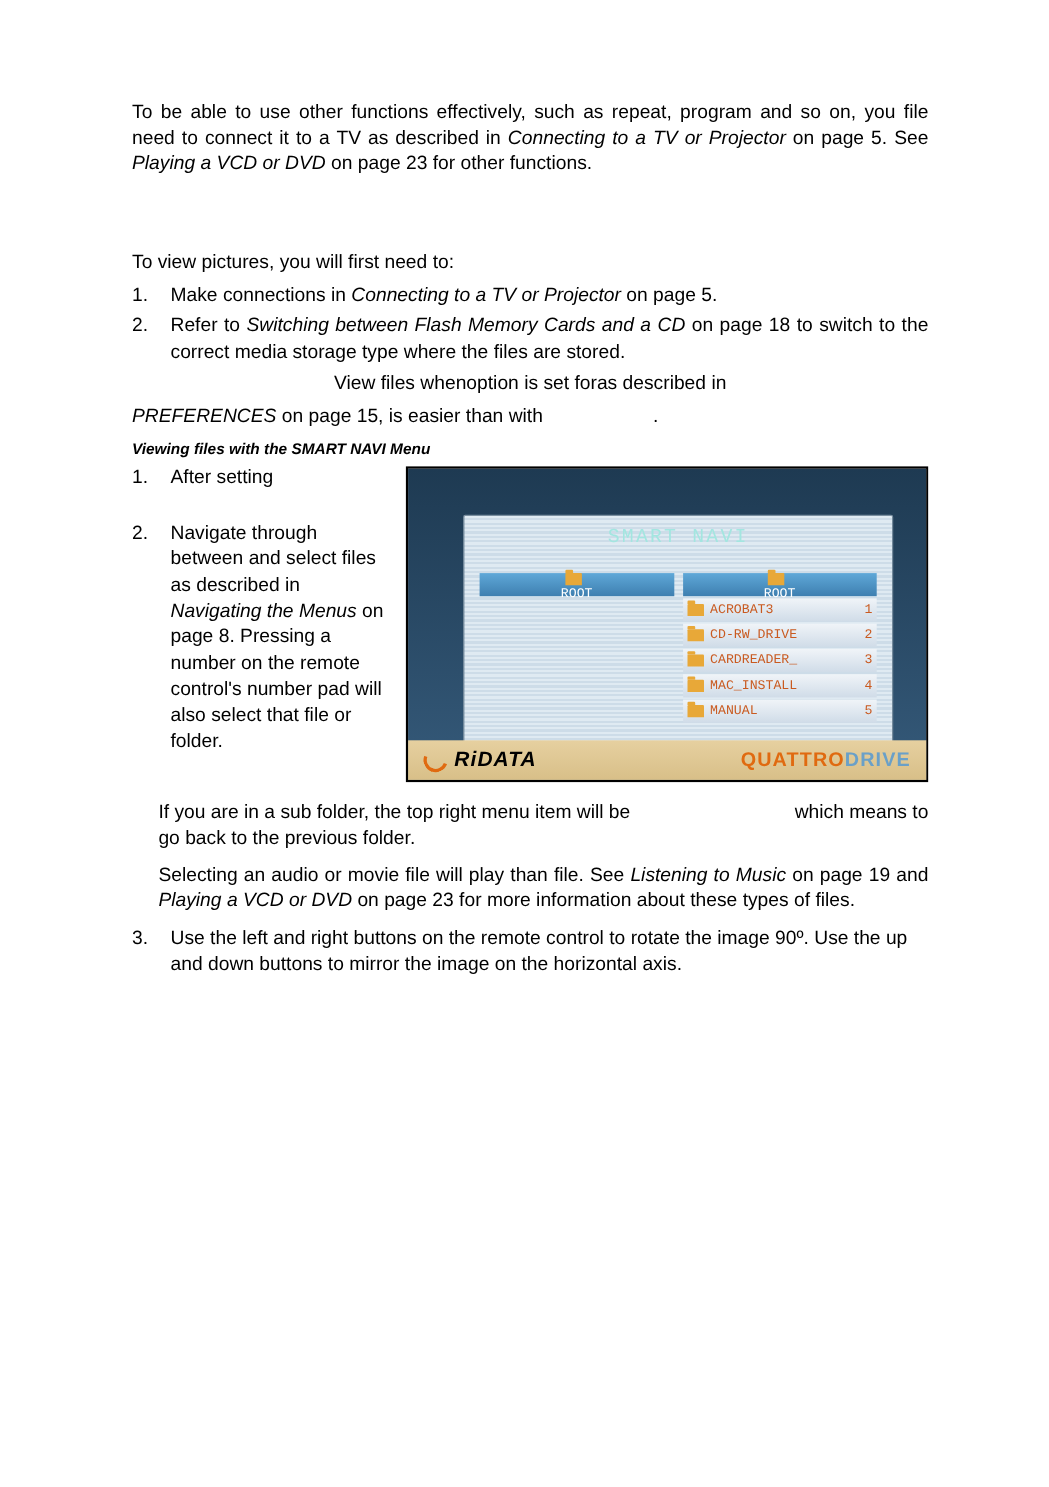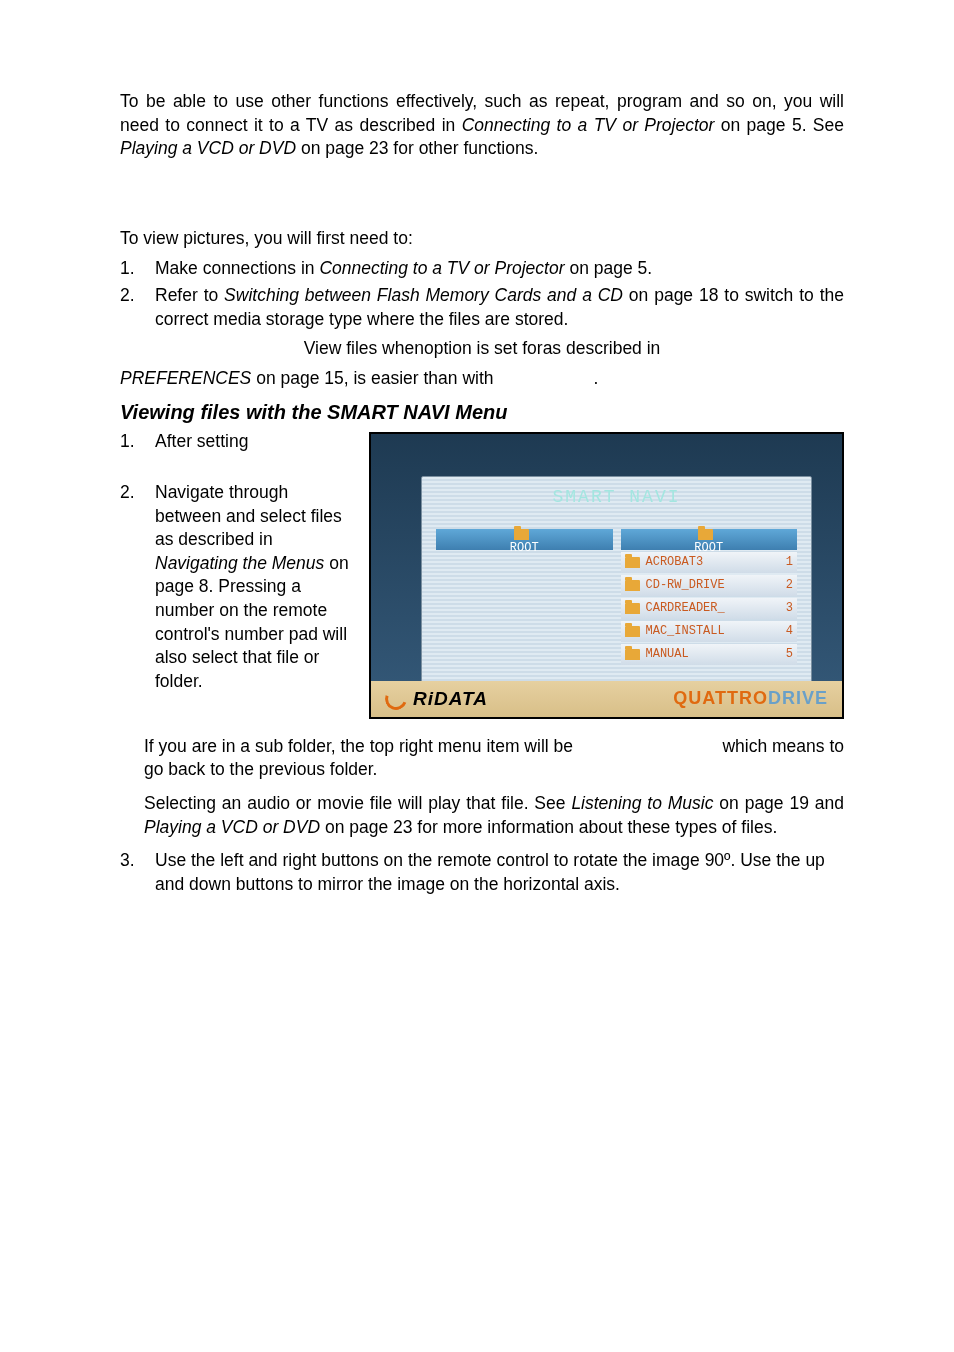--- a/index.html
+++ b/index.html
@@ -13,21 +13,21 @@
     padding: 90px 110px 60px 120px;
   }
   p { margin: 0; }
   .para { margin-bottom: 6px; }
   .gap { height: 60px; }
   ol { list-style: none; padding: 0; margin: 0; }
   li.num { display: flex; margin-bottom: 4px; }
   li.num .n { width: 35px; flex-shrink: 0; }
   li.num .t { flex: 1; }
   .justify { text-align: justify; }
-  .sub { font-weight: bold; font-style: italic; margin: 8px 0 4px; font-size: 20px; }
+  .sub { font-weight: bold; font-style: italic; margin: 8px 0 4px; font-size: 14px; }
   .italic { font-style: italic; }
   .fig-wrap { overflow: hidden; }
   .fig-right { float: right; width: 475px; margin-left: 18px; margin-top: 2px; margin-bottom: 10px; }
   .screenshot {
     width: 475px; height: 287px;
     background: linear-gradient(#1e3a52, #355a7a);
     border: 2px solid #000;
     position: relative;
     font-family: Arial, sans-serif;
   }
@@ -78,21 +78,21 @@
   .brand-right { letter-spacing: 1px; font-weight: 700; font-size: 18px; }
   .brand-right .b1 { color: #e06a10; }
   .brand-right .b2 { color: #6aa0c8; }
   .indent { margin-left: 24px; margin-top: 6px; }
   .after-fig { clear: both; }
 </style>
 </head>
 <body>
 
 <p class="para justify">
-  <span>To be able to use other functions effectively, such as repeat, program and so on, you will need to connect it to a TV as described in </span><span class="italic">Connecting to a TV or Projector</span><span> on page 5.  See </span><span class="italic">Playing a VCD or DVD</span><span> on page 23 for other functions.</span>
+  <span>To be able to use other functions effectively, such as repeat, program and so on, you file need to connect it to a TV as described in </span><span class="italic">Connecting to a TV or Projector</span><span> on page 5.  See </span><span class="italic">Playing a VCD or DVD</span><span> on page 23 for other functions.</span>
 </p>
 
 <div class="gap"></div>
 
 <p class="para">To view pictures, you will first need to:</p>
 <ol>
   <li class="num">
     <span class="n">1.</span>
     <span class="t">
       <span>Make connections in </span><span class="italic">Connecting to a TV or Projector</span><span> on page 5.</span>
@@ -201,21 +201,21 @@
 
   <div class="after-fig"></div>
 
   <p class="indent justify" style="display:flex;justify-content:space-between;">
       <span>If you are in a sub folder, the top right menu item will be</span>
       <span style="margin-left:40px;">which means to</span>
     </p>
   <p class="indent" style="margin-top:0;">go back to the previous folder.</p>
 
   <p class="indent justify" style="margin-top:10px;">
-    <span>Selecting an audio or movie file will play that file.  See </span><span class="italic">Listening to Music</span><span> on page 19 and </span><span class="italic">Playing a VCD or DVD</span><span> on page 23 for more information about these types of files.</span>
+    <span>Selecting an audio or movie file will play than file.  See </span><span class="italic">Listening to Music</span><span> on page 19 and </span><span class="italic">Playing a VCD or DVD</span><span> on page 23 for more information about these types of files.</span>
   </p>
 
   <ol style="margin-top:10px;">
     <li class="num">
       <span class="n">3.</span>
       <span class="t">Use the left and right buttons on the remote control to rotate the image 90º.  Use the up and down buttons to mirror the image on the horizontal axis.</span>
     </li>
   </ol>
 </div>
 

